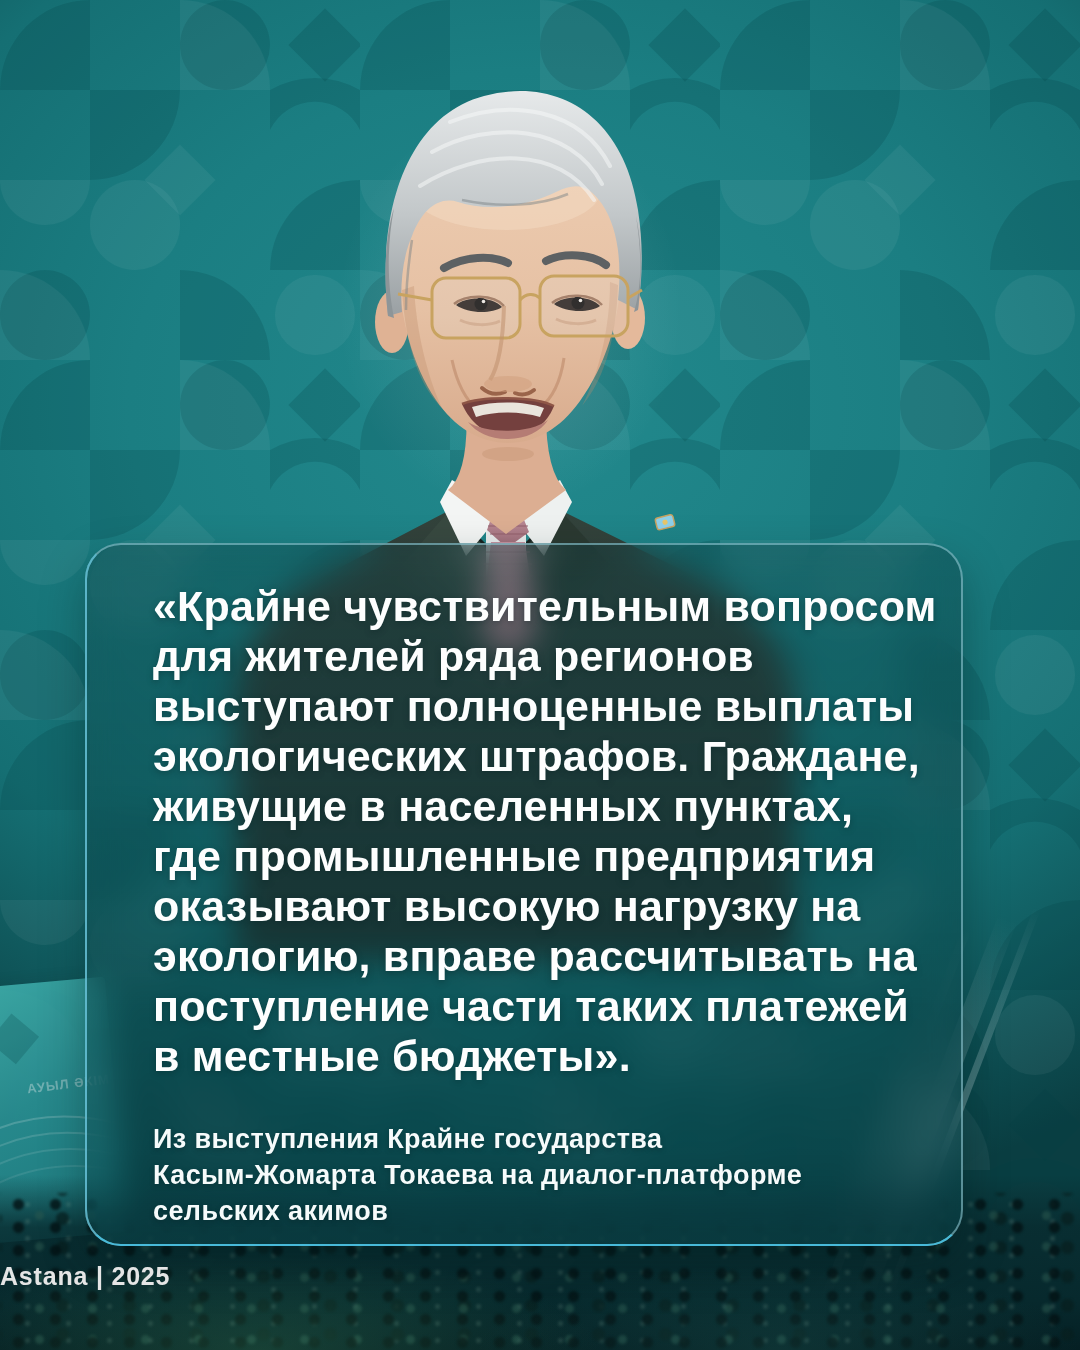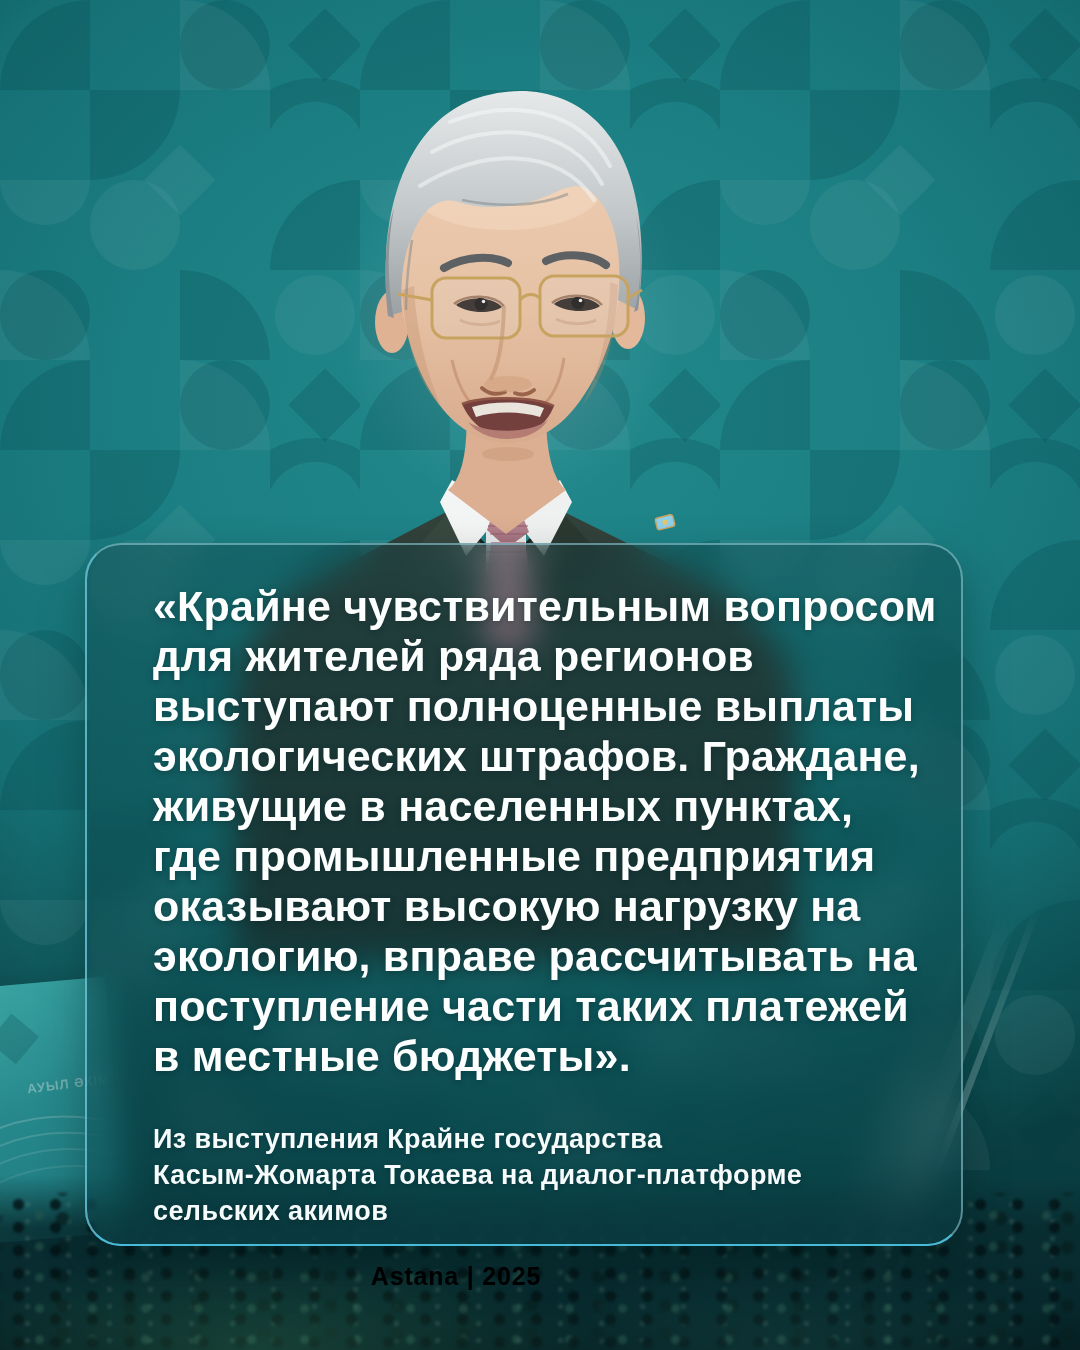--- a/index.html
+++ b/index.html
@@ -90,21 +90,21 @@
     text-shadow:0 2px 6px rgba(4,30,32,0.35);
   }
   .attribution{
     position:absolute;left:66px;top:576px;right:20px;
     color:#f6fbfb;font-size:27px;font-weight:bold;line-height:36px;
     letter-spacing:0.4px;white-space:pre;
     text-shadow:0 2px 5px rgba(4,30,32,0.35);
   }
   .footer{
     position:absolute;left:0;top:1262px;width:912px;z-index:6;
-    text-align:center;color:#000000;font-size:25px;font-weight:bold;
+    text-align:left;color:#e5e5e5;font-size:25px;font-weight:bold;
     letter-spacing:0.8px;
   }
 </style>
 </head>
 <body>
 
 <div class="layer bg-base"></div>
 
 <svg class="layer bg-pattern" width="1080" height="1350" viewBox="0 0 1080 1350" xmlns="http://www.w3.org/2000/svg">
   <defs>

